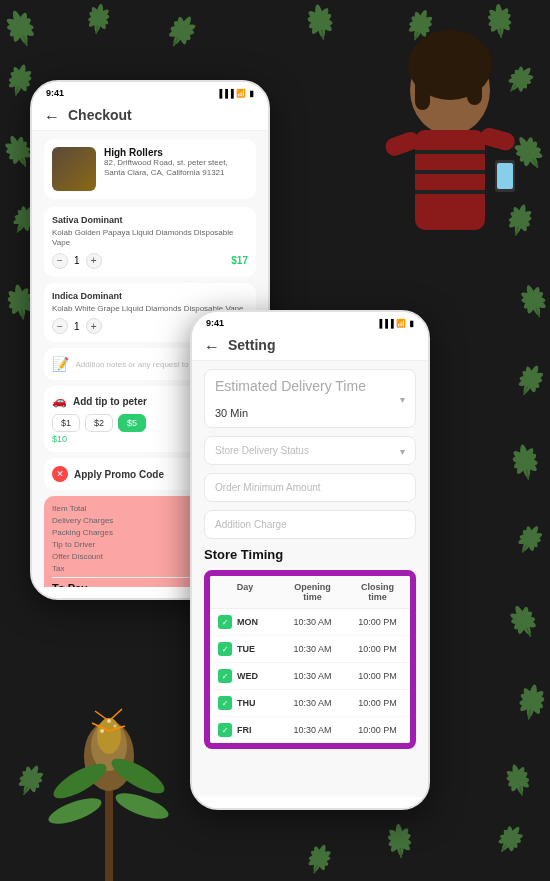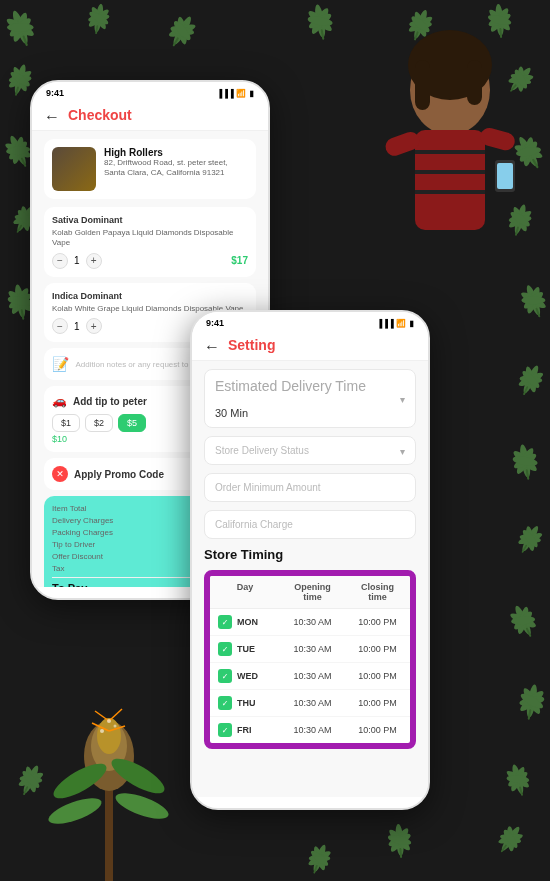--- a/index.html
+++ b/index.html
@@ -84,21 +84,21 @@
 
     .back-arrow {
       font-size: 16px;
       margin-right: 8px;
       color: #333;
     }
 
     .phone-title {
       font-size: 14px;
       font-weight: 700;
-      color: #ef4444;
+      color: #404040;
     }
 
     .phone-content {
       padding: 8px 12px;
       overflow: hidden;
       background: #f8f8f8;
       height: calc(100% - 60px);
     }
 
     
@@ -287,21 +287,21 @@
     }
 
     .promo-text {
       font-size: 10px;
       font-weight: 600;
       color: #333;
     }
 
     
     .summary-section {
-      background: #5eead4;
+      background: #fca5a5;
       border-radius: 10px;
       padding: 8px;
       margin-bottom: 6px;
     }
 
     .summary-row {
       display: flex;
       justify-content: space-between;
       font-size: 8px;
       color: #666;
@@ -1021,21 +1021,21 @@
     <div class="settings-field">
       <div class="field-placeholder">Store Delivery Status</div>
       <span class="field-arrow">▾</span>
     </div>
 
     <div class="settings-field">
       <div class="field-placeholder">Order Minimum Amount</div>
     </div>
 
     <div class="settings-field">
-      <div class="field-placeholder">California Charge</div>
+      <div class="field-placeholder">Addition Charge</div>
     </div>
 
     <div class="store-timing-title">Store Timing</div>
 
     <div class="timing-table">
 
       <div class="timing-header">
         <div class="timing-header-cell">Day</div>
         <div class="timing-header-cell">Opening time</div>
         <div class="timing-header-cell">Closing time</div>

